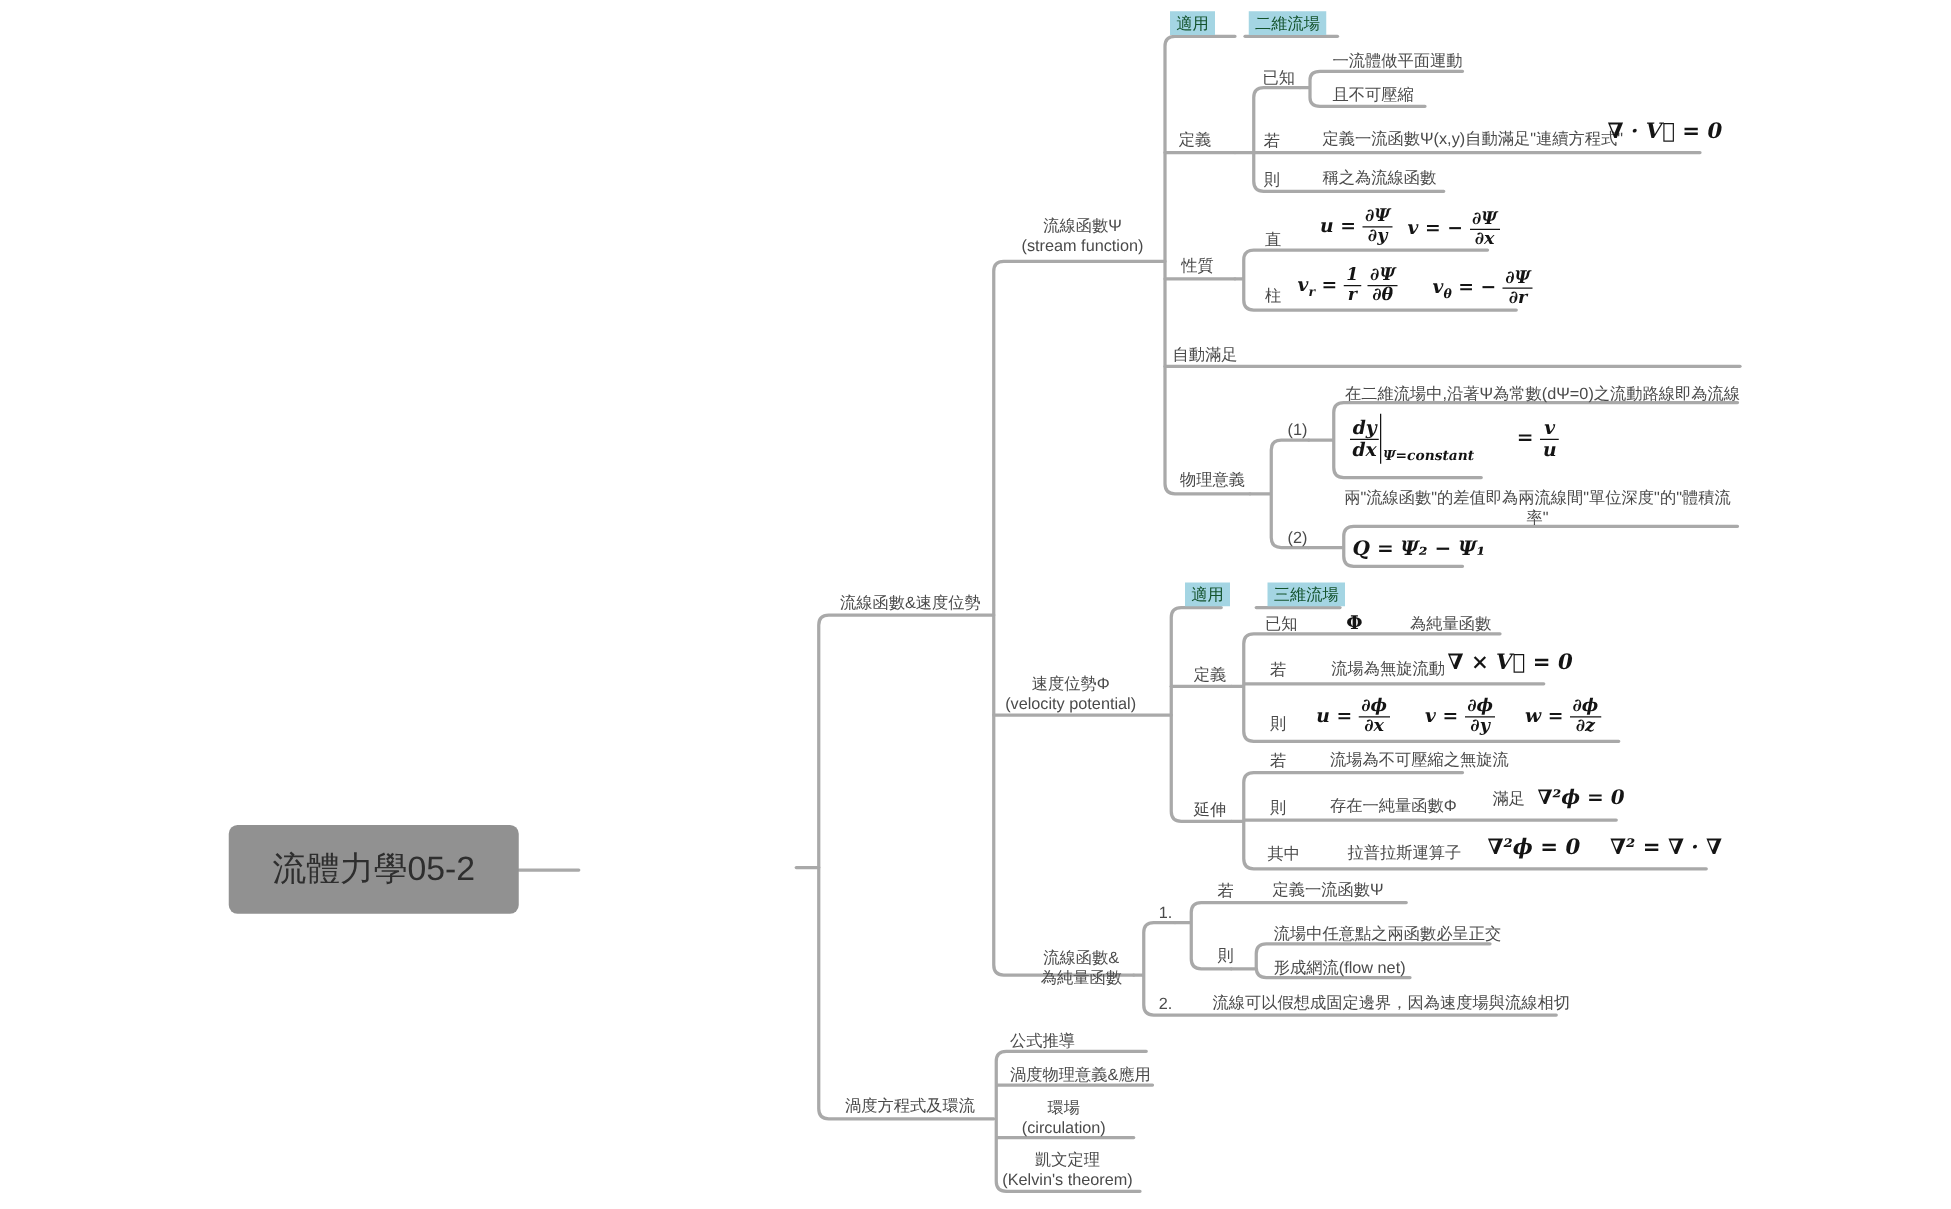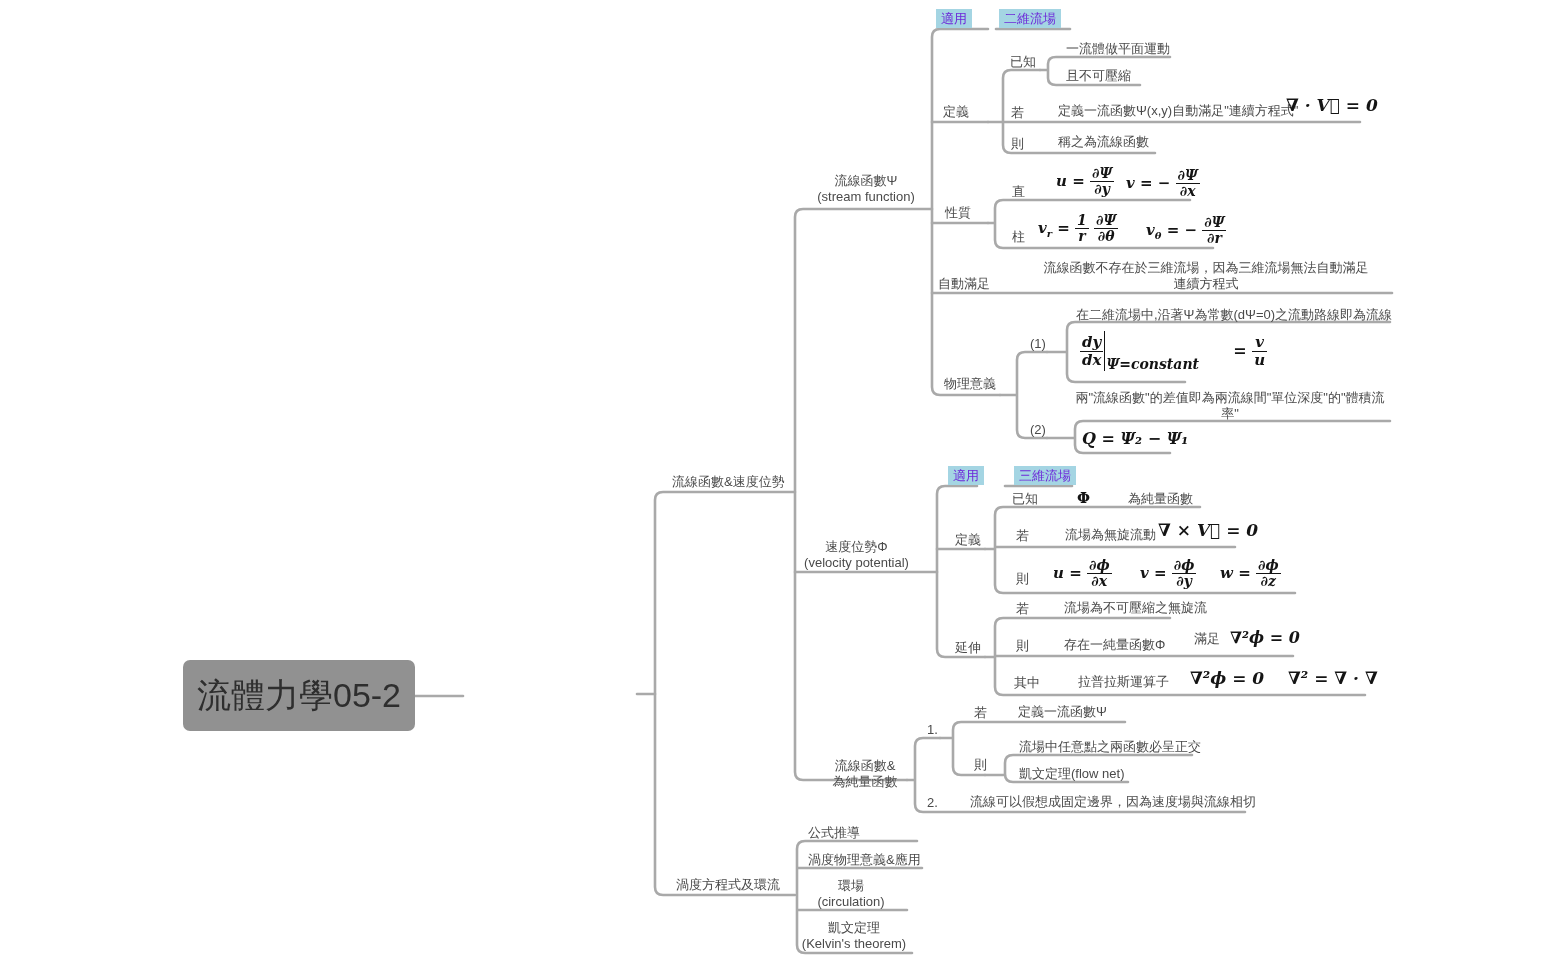--- a/index.html
+++ b/index.html
@@ -2,35 +2,35 @@
 <html><head>
 <meta charset="utf-8">
 <style>
   html,body{margin:0;padding:0;background:#fff;}
   #stage{position:relative;width:1561px;height:967px;background:#ffffff;overflow:hidden;
          font-family:"Liberation Sans","DejaVu Sans",sans-serif;}
   svg.wires{position:absolute;left:0;top:0;}
   .n{position:absolute;font-size:13px;color:#4a4a4a;white-space:nowrap;line-height:1.2;}
   .c{text-align:center;}
   .ln{display:block;}
-  .hl{background:#a4d5e3;color:#6d28d9;padding:0 5px;line-height:19px;display:inline-block;}
+  .hl{background:#a4d5e3;color:#14532d;padding:0 5px;line-height:19px;display:inline-block;}
   .rootbox{left:183px;top:660px;width:232px;height:71px;background:#919191;border-radius:7px;
-           display:flex;align-items:center;justify-content:center;font-size:34px;color:#2e2e2e;}
+           display:flex;align-items:center;justify-content:center;font-size:27px;color:#2e2e2e;}
   .childbox{left:463px;top:672px;width:174px;height:42px;background:#e6e6e6;border:2px solid #b2b2b2;
             border-radius:9px;display:flex;align-items:center;justify-content:center;font-size:15px;color:#4a4a4a;}
   .math{font-family:"DejaVu Serif","Liberation Serif",serif;font-style:italic;font-weight:bold;
         color:#141414;font-size:15px;}
   .m17{font-size:17px;}
   .m16{font-size:16px;}
   .frac{display:inline-block;vertical-align:middle;text-align:center;line-height:1.08;font-size:14px;}
   .frac .fn{display:block;border-bottom:1.5px solid #141414;padding:0 2px;}
   .frac .fd{display:block;padding:0 2px;}
   .fsub{font-size:10px;font-style:italic;vertical-align:sub;}
   .cbar{display:inline-block;border-left:1.6px solid #141414;height:40px;vertical-align:middle;margin-left:1px;}
-  .cond{font-size:14px;font-weight:bold;position:relative;top:13px;left:1px;}
+  .cond{font-size:11px;font-weight:bold;position:relative;top:13px;left:1px;}
   .mgap{display:inline-block;width:24px;}
 </style>
 </head>
 <body>
 
 <div id="stage">
 
   <svg class="wires" width="1561" height="967">
     <g stroke="#a9a9a9" stroke-width="2.6" fill="none" stroke-linecap="round">
       <path d="M415,696 H463"></path>
@@ -109,24 +109,20 @@
     <span class="frac"><span class="fn">1</span><span class="fd">r</span></span>
     <span class="frac"><span class="fn">∂Ψ</span><span class="fd">∂θ</span></span>
   </div>
   <div class="n math" style="left:1146px;top:215px">
     <span>v</span><span class="fsub">θ</span>
     <span>= −</span>
     <span class="frac"><span class="fn">∂Ψ</span><span class="fd">∂r</span></span>
   </div>
 
   <div class="n" style="left:938px;top:276px">自動滿足</div>
-  <div class="n c" style="left:1020px;top:260px;width:372px">
-    <span class="ln">流線函數不存在於三維流場，因為三維流場無法自動滿足</span>
-    <span class="ln">連續方程式</span>
-  </div>
 
   <div class="n" style="left:944px;top:376px">物理意義</div>
   <div class="n" style="left:1030px;top:336px">(1)</div>
   <div class="n" style="left:1076px;top:307px">在二維流場中,沿著Ψ為常數(dΨ=0)之流動路線即為流線</div>
   <div class="n math m16" style="left:1080px;top:331px">
     <span class="frac" style="font-size:15px"><span class="fn">dy</span><span class="fd">dx</span></span><span class="cbar"></span><span class="cond">Ψ=constant</span>
     <span class="mgap"></span>
     <span>=</span>
     <span class="frac" style="font-size:15px"><span class="fn">v</span><span class="fd">u</span></span>
   </div>
@@ -171,21 +167,21 @@
   <div class="n" style="left:1014px;top:675px">其中</div>
   <div class="n" style="left:1078px;top:674px">拉普拉斯運算子</div>
   <div class="n math m17" style="left:1190px;top:668px">∇²ϕ = 0</div>
   <div class="n math m17" style="left:1288px;top:668px">∇² = ∇ · ∇</div>
 
   <div class="n" style="left:927px;top:722px">1.</div>
   <div class="n" style="left:974px;top:705px">若</div>
   <div class="n" style="left:1018px;top:704px">定義一流函數Ψ</div>
   <div class="n" style="left:974px;top:757px">則</div>
   <div class="n" style="left:1019px;top:739px">流場中任意點之兩函數必呈正交</div>
-  <div class="n" style="left:1019px;top:766px">凱文定理(flow net)</div>
+  <div class="n" style="left:1019px;top:766px">形成網流(flow net)</div>
   <div class="n" style="left:927px;top:795px">2.</div>
   <div class="n" style="left:970px;top:794px">流線可以假想成固定邊界，因為速度場與流線相切</div>
 
   <div class="n" style="left:808px;top:825px">公式推導</div>
   <div class="n" style="left:808px;top:852px">渦度物理意義&amp;應用</div>
   <div class="n c" style="left:795px;top:878px;width:112px">
     <span class="ln">環場</span>
     <span class="ln">(circulation)</span>
   </div>
   <div class="n c" style="left:793px;top:920px;width:122px">

